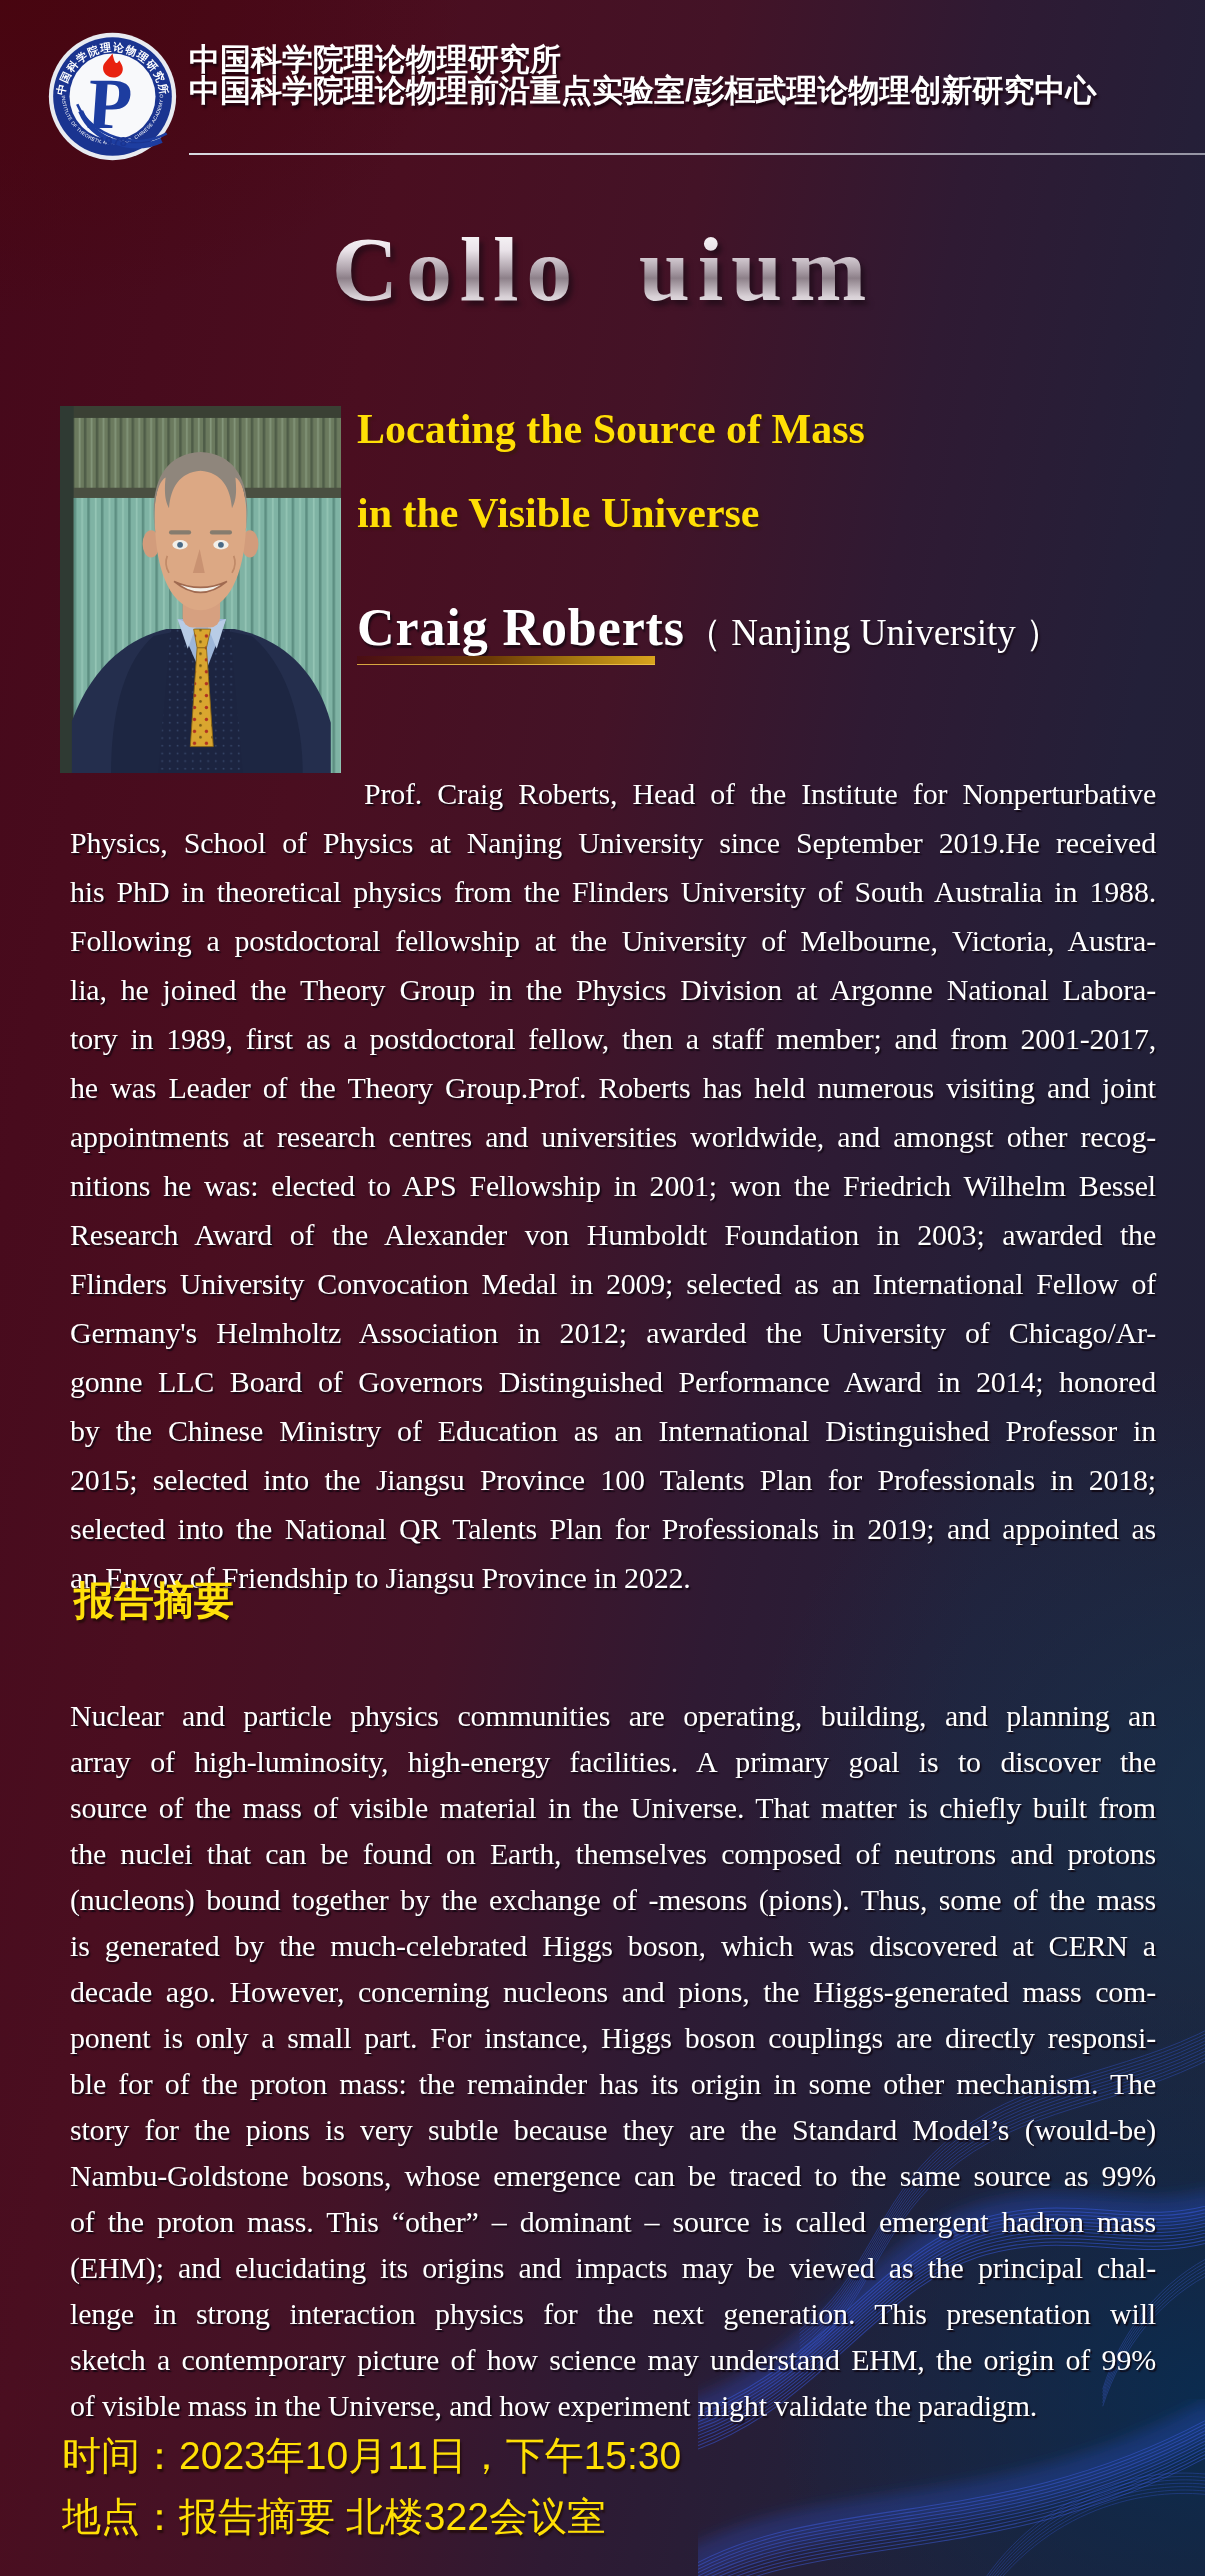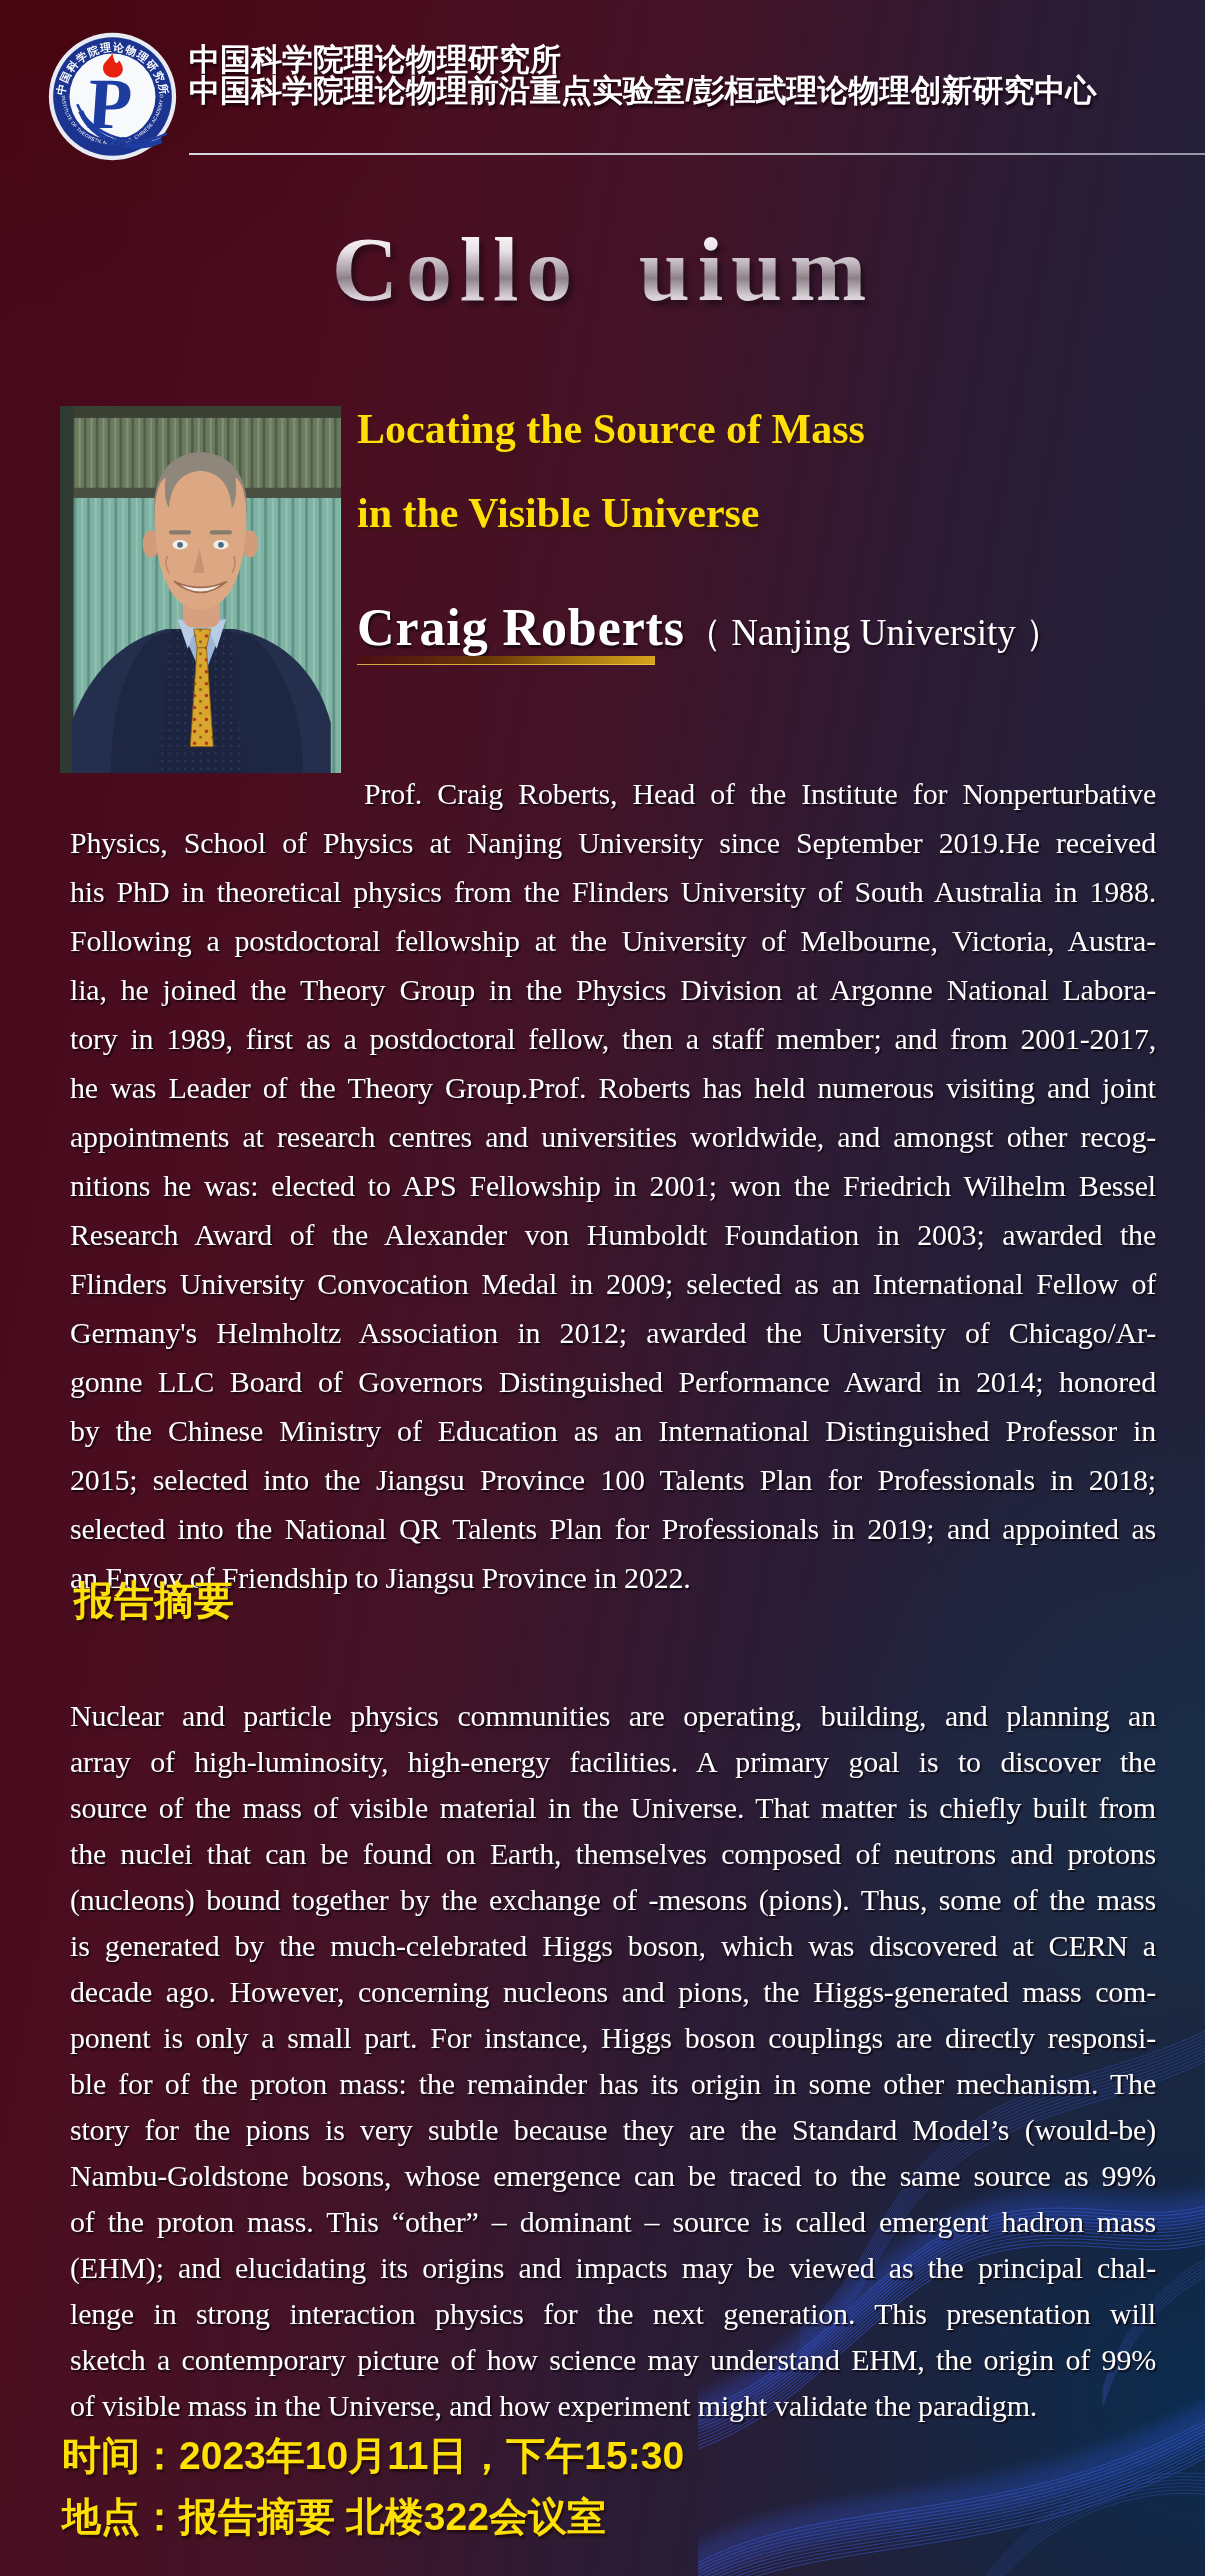--- a/index.html
+++ b/index.html
@@ -51,21 +51,21 @@
     text-shadow:1.7px 2.1px 1.3px rgba(14,6,16,0.9);}
   .bio .tline{line-height:49px;}
   .abstract-body .tline{line-height:46px;}
   .bio .tline:first-child{margin-left:294px;}
   .bio .tline:last-child,.abstract-body .tline:last-child{text-align-last:left;}
   
   .abs-heading{position:absolute; left:74px; top:1573px; color:#ffe10a;
     font-family:"Liberation Sans","DejaVu Sans",sans-serif; font-weight:bold;
     font-size:40px; text-shadow:1.7px 2.6px 1.7px rgba(30,10,5,0.7);}
   .foot-line{position:absolute; left:62px; color:#ffe004;
-    font-family:"Liberation Sans","DejaVu Sans",sans-serif; font-weight:bold;
+    font-family:"Liberation Sans","DejaVu Sans",sans-serif; font-weight:normal;
     font-size:39px; text-shadow:1.7px 2.6px 1.7px rgba(30,10,5,0.7); white-space:nowrap;}
   .foot-time{top:2429px;}
   .foot-place{top:2490px;}
   .waves{position:absolute; left:698px; top:1974px;}
 </style>
 </head>
 <body>
 
 <div class="poster">
 

